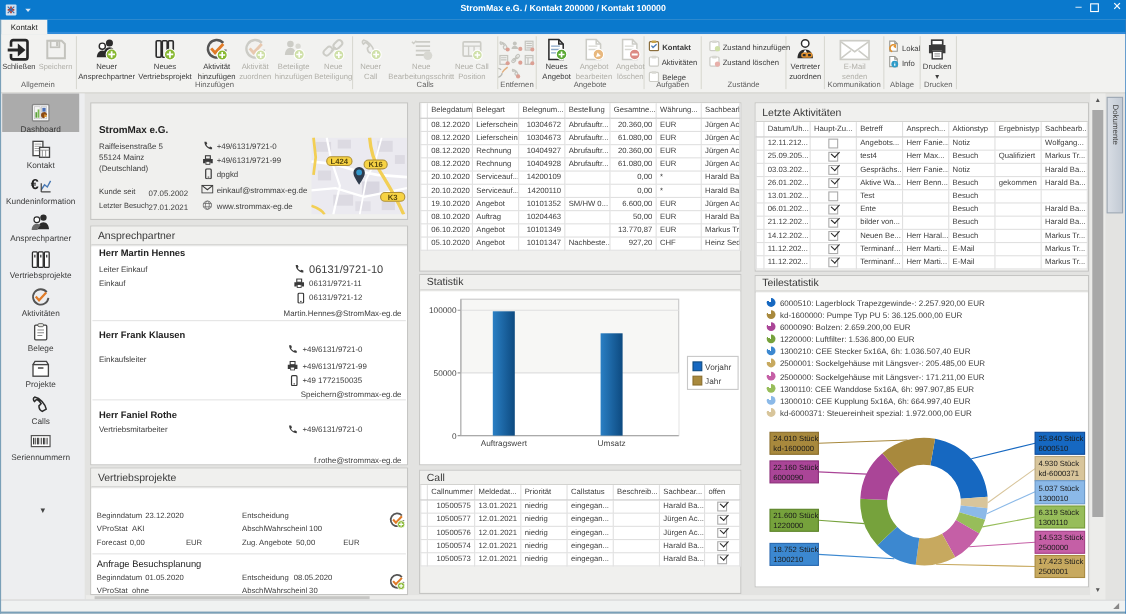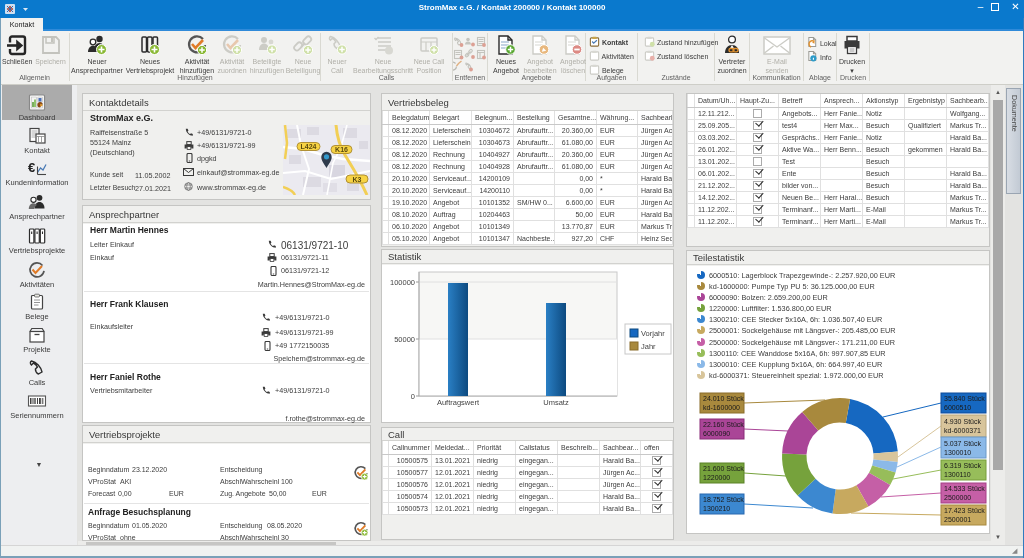--- a/index.html
+++ b/index.html
@@ -332,25 +332,24 @@
 <div class="abs nav" style="top:358px"><svg class="nic" viewBox="0 0 20 18">
       <path d="M4.5 2c5 1 9.5 6 10.5 11l-3.6 2c-2-1-3-3-3-5l2-2c-1-2-2-3-4-4l-2 2c-1.4-1-1.4-3.4.1-4z" fill="none" stroke="#2b2b2b" stroke-width="1.4"></path>
     </svg>Calls</div>
 <div class="abs nav" style="top:391px"><svg class="nic" viewBox="0 0 20 18">
       <rect x="1.5" y="4" width="17" height="10" fill="#fff" stroke="#555" stroke-width="1.1"></rect>
       <path d="M3.5 6v6M5 6v6M7 6v6M8.2 6v6M10.5 6v6M12.5 6v6M13.7 6v6M15.8 6v6" stroke="#2b2b2b" stroke-width=".9"></path>
     </svg>Seriennummern</div>
 <div class="abs" style="left:30px;top:461px;width:18px;text-align:center;color:#444;font-size:7px">▼</div>
 
 <div class="abs panel" style="left:82px;top:93px;width:289px;height:107px">
- <div class="phead">Kontaktdetails</div>
  <div class="abs" style="left:7px;top:19px;font-size:9px;font-weight:bold;color:#222">StromMax e.G.</div>
  <div class="abs" style="left:7px;top:34px;font-size:7.2px;line-height:10px;color:#3c3c3c">Raiffeisenstraße 5<br>55124 Mainz<br>(Deutschland)</div>
  <div class="abs" style="left:7px;top:77px;font-size:7px;color:#3c3c3c">Kunde seit</div>
- <div class="abs" style="left:52px;top:77px;font-size:7.2px;color:#3c3c3c">11.05.2002</div>
+ <div class="abs" style="left:52px;top:77px;font-size:7.2px;color:#3c3c3c">07.05.2002</div>
  <div class="abs" style="left:7px;top:90px;font-size:6.8px;color:#3c3c3c">Letzter Besuch</div>
  <div class="abs" style="left:52px;top:90px;font-size:7.2px;color:#3c3c3c">27.01.2021</div>
  <svg class="abs" style="left:102px;top:34px" width="9" height="9" viewBox="0 0 9 9">
       <path d="M1 1h2.2l1 2.2-1 1c.5 1.5 1.6 2.6 3.1 3.1l1-1 2.2 1v2.2C5 9.5 1 5.5 1 1z" fill="#3a3a3a" transform="scale(0.82)"></path>
     </svg>
  <div class="abs" style="left:114px;top:34px;font-size:7.2px;color:#3c3c3c">+49/6131/9721-0</div>
  <svg class="abs" style="left:101px;top:47px" width="10" height="9" viewBox="0 0 10 9">
       <rect x="2.8" y="0.6" width="4.4" height="3" fill="none" stroke="#3a3a3a"></rect>
       <path d="M.6 3.6h8.8v3.8H7.2v-1.6H2.8v1.6H.6z" fill="#3a3a3a"></path>
       <rect x="3.2" y="5.6" width="3.6" height="2.8" fill="none" stroke="#3a3a3a" stroke-width=".8"></rect>
@@ -469,39 +468,38 @@
  <div class="abs" style="left:137px;top:64px;color:#3c3c3c">Zug. Angebote</div>
     <div class="abs" style="left:186px;top:64px;color:#3c3c3c">50,00</div>
     <div class="abs" style="left:229px;top:64px;color:#3c3c3c">EUR</div>
  <svg class="abs" style="left:270px;top:39px" width="16" height="16" viewBox="0 0 22 22">
       <path d="M17 5A8 8 0 1 0 19 11" fill="none" stroke="#555" stroke-width="2.2"></path>
       <path d="M6 10l3.5 4L17 6" fill="none" stroke="#e07b28" stroke-width="2.6"></path>
       <circle cx="16" cy="16" r="4.6" fill="#88b832" stroke="#fff" stroke-width="1"></circle>
       <path d="M16 13.3v5.4M13.3 16h5.4" stroke="#fff" stroke-width="1.5"></path>
     </svg>
  <div class="abs" style="left:1px;right:1px;top:77px;height:1px;background:#e4e4e4"></div>
- <div class="abs" style="left:5px;top:81px;font-size:8.5px;font-weight:bold;color:#222">Anfrage Besuchsplanung</div>
+ <div class="abs" style="left:5px;top:81px;font-size:8.5px;font-weight:normal;color:#222">Anfrage Besuchsplanung</div>
  <div class="abs" style="left:5px;top:96px;color:#3c3c3c">Beginndatum</div>
     <div class="abs" style="left:49px;top:96px;color:#3c3c3c">01.05.2020</div>
  <div class="abs" style="left:137px;top:96px;color:#3c3c3c">Entscheidung</div>
     <div class="abs" style="left:184px;top:96px;color:#3c3c3c">08.05.2020</div>
  <div class="abs" style="left:5px;top:108px;color:#3c3c3c">VProStat</div>
     <div class="abs" style="left:37px;top:108px;color:#3c3c3c">ohne</div>
  <div class="abs" style="left:137px;top:108px;color:#3c3c3c">AbschlWahrscheinl</div>
     <div class="abs" style="left:198px;top:108px;color:#3c3c3c">30</div>
  <svg class="abs" style="left:270px;top:95px" width="16" height="16" viewBox="0 0 22 22">
       <path d="M17 5A8 8 0 1 0 19 11" fill="none" stroke="#555" stroke-width="2.2"></path>
       <path d="M6 10l3.5 4L17 6" fill="none" stroke="#e07b28" stroke-width="2.6"></path>
       <circle cx="16" cy="16" r="4.6" fill="#88b832" stroke="#fff" stroke-width="1"></circle>
       <path d="M16 13.3v5.4M13.3 16h5.4" stroke="#fff" stroke-width="1.5"></path>
     </svg>
 </div>
 
 <div class="abs panel" style="left:381px;top:93px;width:293px;height:154px">
- <div class="phead">Vertriebsbeleg</div>
  <table class="grid">
       <colgroup>
         <col style="width:6px">
         <col style="width:41px">
         <col style="width:42px">
         <col style="width:42px">
         <col style="width:41px">
         <col style="width:42px">
         <col style="width:41px">
         <col>
@@ -724,20 +722,21 @@
           <td>eingegan...</td>
           <td></td>
           <td>Harald Ba...</td>
           <td style="text-align:center"><span class="cb on"></span></td>
         </tr>
  </tbody>
     </table>
 </div>
 
 <div class="abs panel" style="left:686px;top:93px;width:304px;height:154px">
+ <div class="phead">Letzte Aktivitäten</div>
  <table class="grid">
       <colgroup>
         <col style="width:7px">
         <col style="width:42px">
         <col style="width:42px">
         <col style="width:42px">
         <col style="width:42px">
         <col style="width:42px">
         <col style="width:42px">
         <col>

